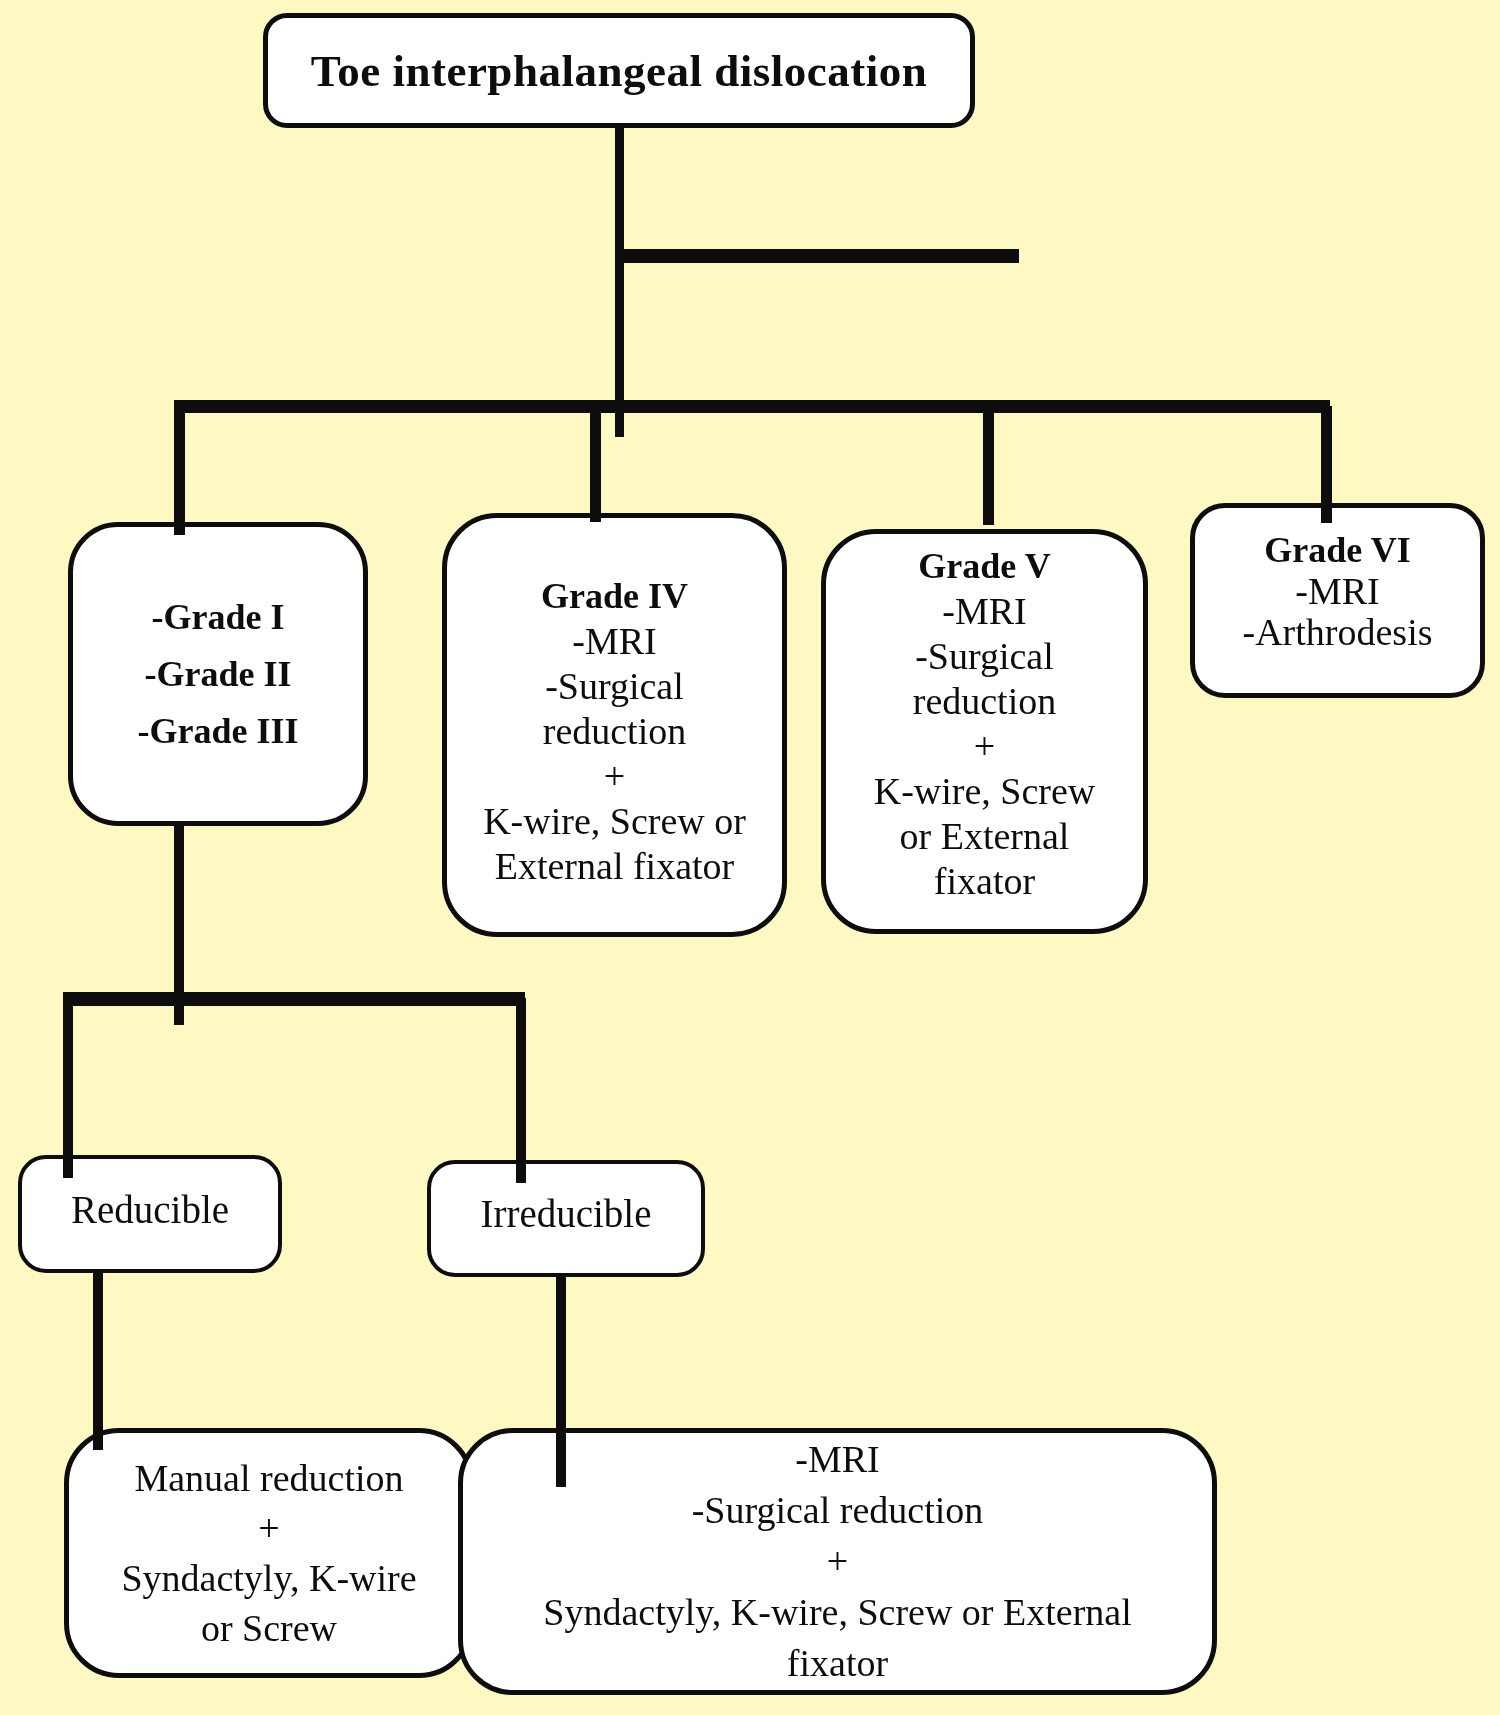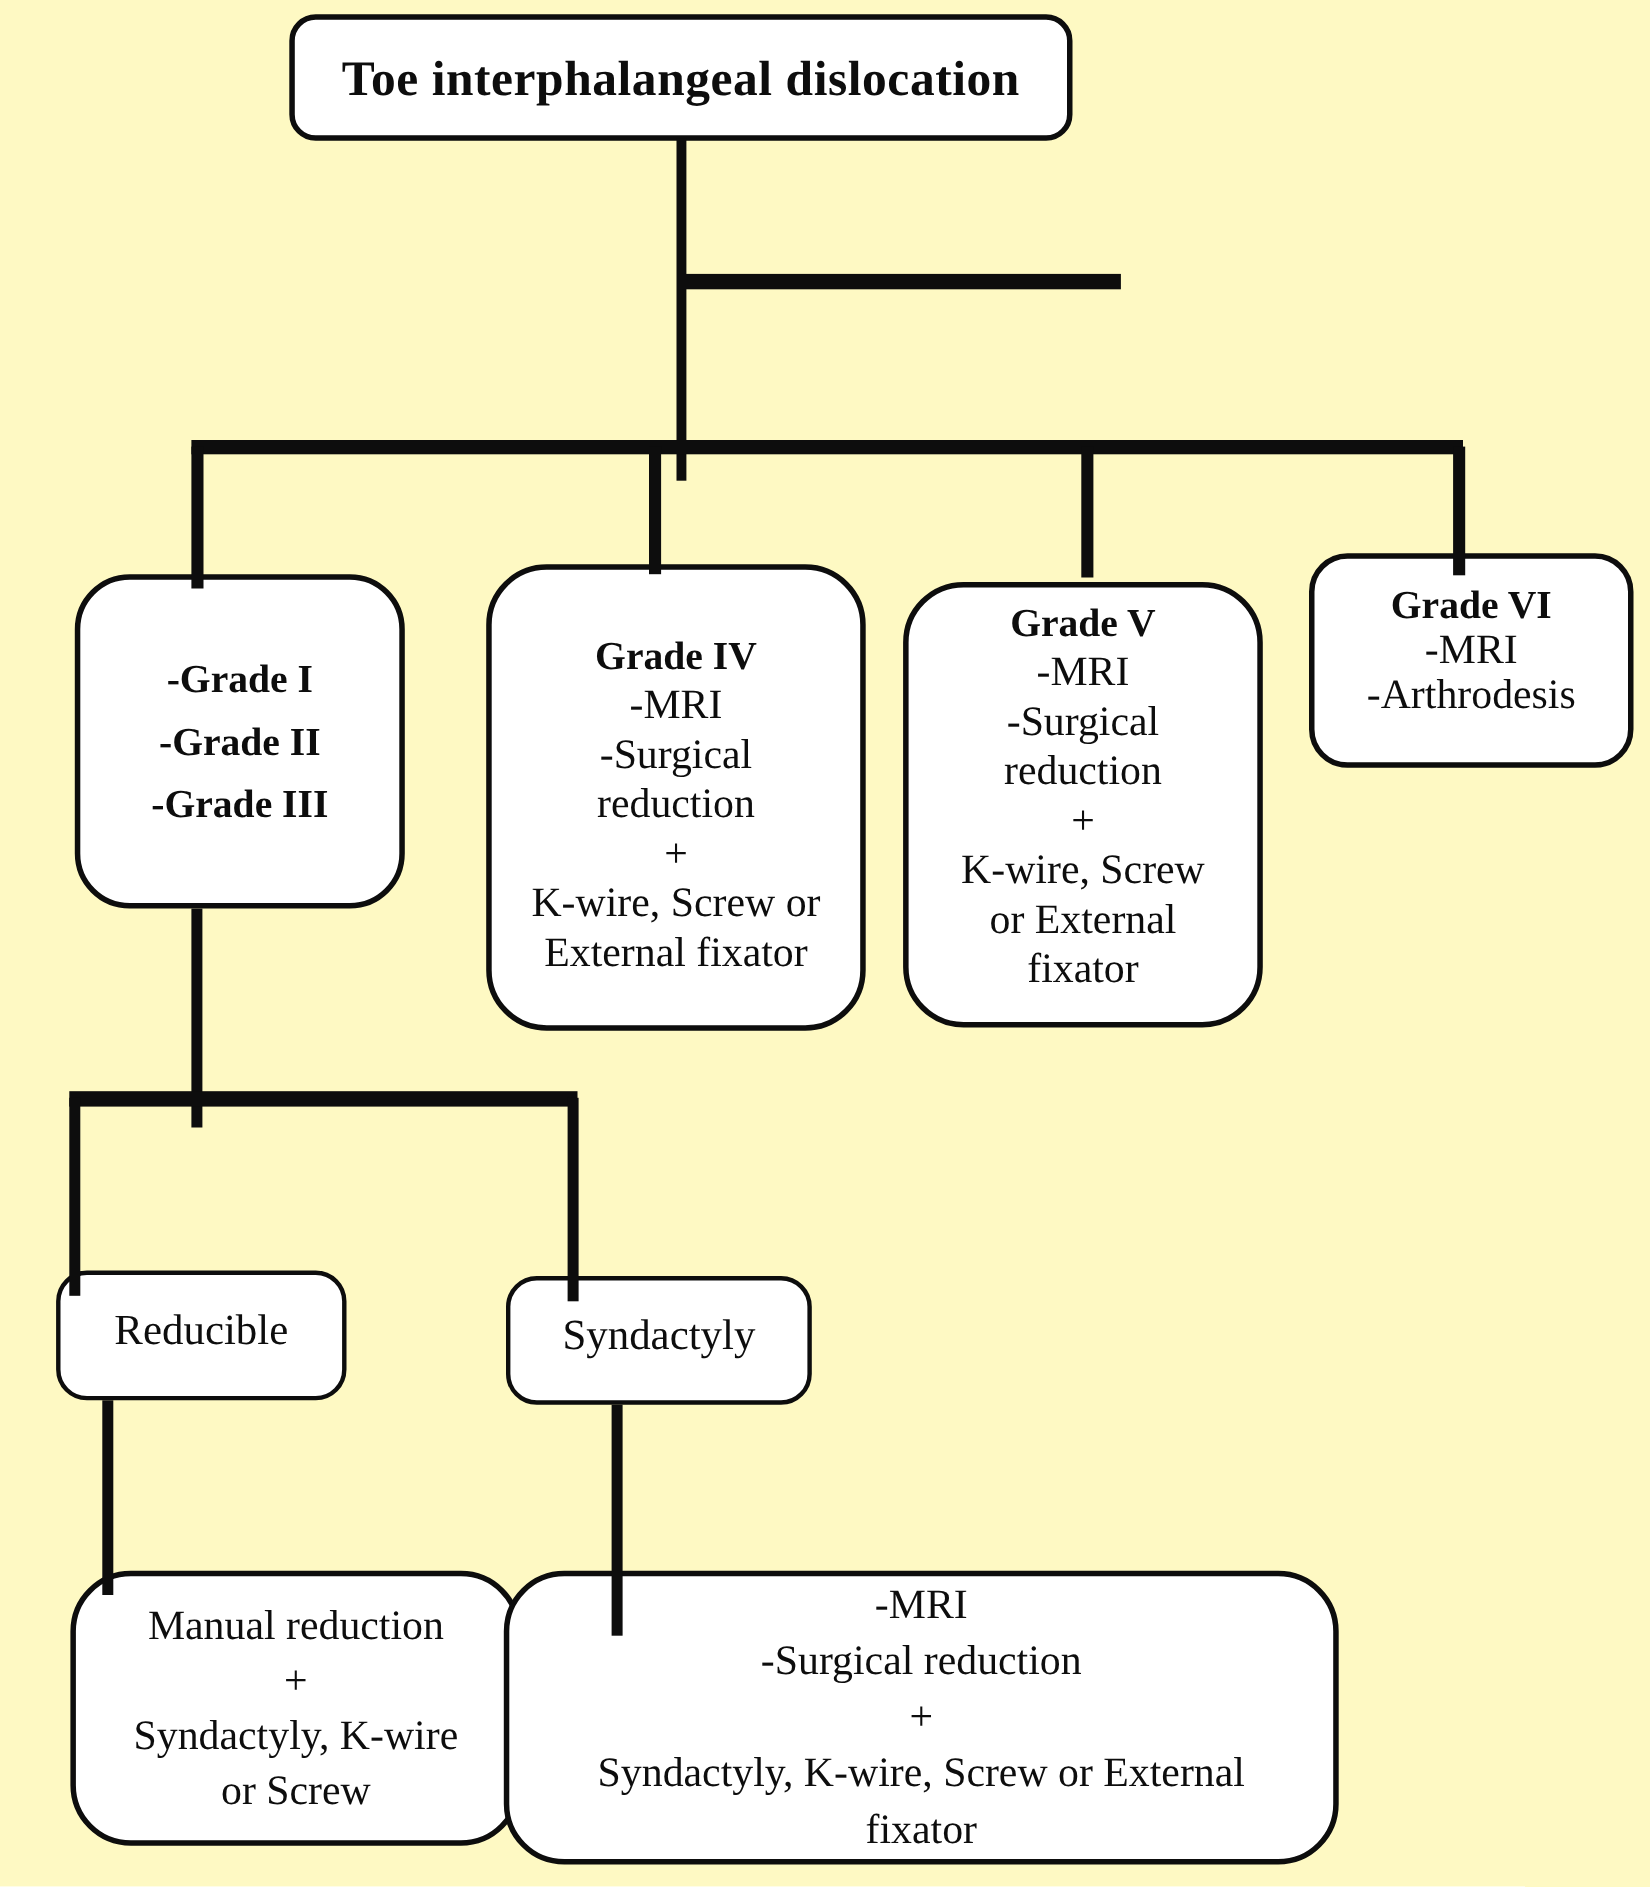--- a/index.html
+++ b/index.html
@@ -74,21 +74,20 @@
     font-size: 38px;
     line-height: 41px;
   }
   .grade-title { font-weight: bold; font-size: 36px; }
   .small-box {
     border-width: 4.5px;
     border-radius: 28px;
     font-size: 39px;
     justify-content: center;
     padding-bottom: 10px;
-    margin-left: 33px;
   }
   .reducible-box  { left: 18px;  top: 1155px; width: 264px; height: 118px; }
   .irreducible-box{ left: 427px; top: 1160px; width: 278px; height: 117px; }
   .manual-box {
     left: 20px; top: 1428px; width: 410px; height: 250px;
     border-radius: 55px;
     justify-content: center;
     font-size: 38px;
     line-height: 50px;
     margin-left: 44px;
@@ -147,21 +146,21 @@
     <div class="grade-title">Grade VI</div>
     <div>-MRI</div>
     <div>-Arthrodesis</div>
   </div>
 
   <div class="node small-box reducible-box">
     <div>Reducible</div>
   </div>
 
   <div class="node small-box irreducible-box">
-    <div>Syndactyly</div>
+    <div>Irreducible</div>
   </div>
 
   <div class="node manual-box">
     <div>Manual reduction</div>
     <div>+</div>
     <div>Syndactyly, K-wire</div>
     <div>or Screw</div>
   </div>
 
   <div class="node irrout-box">

